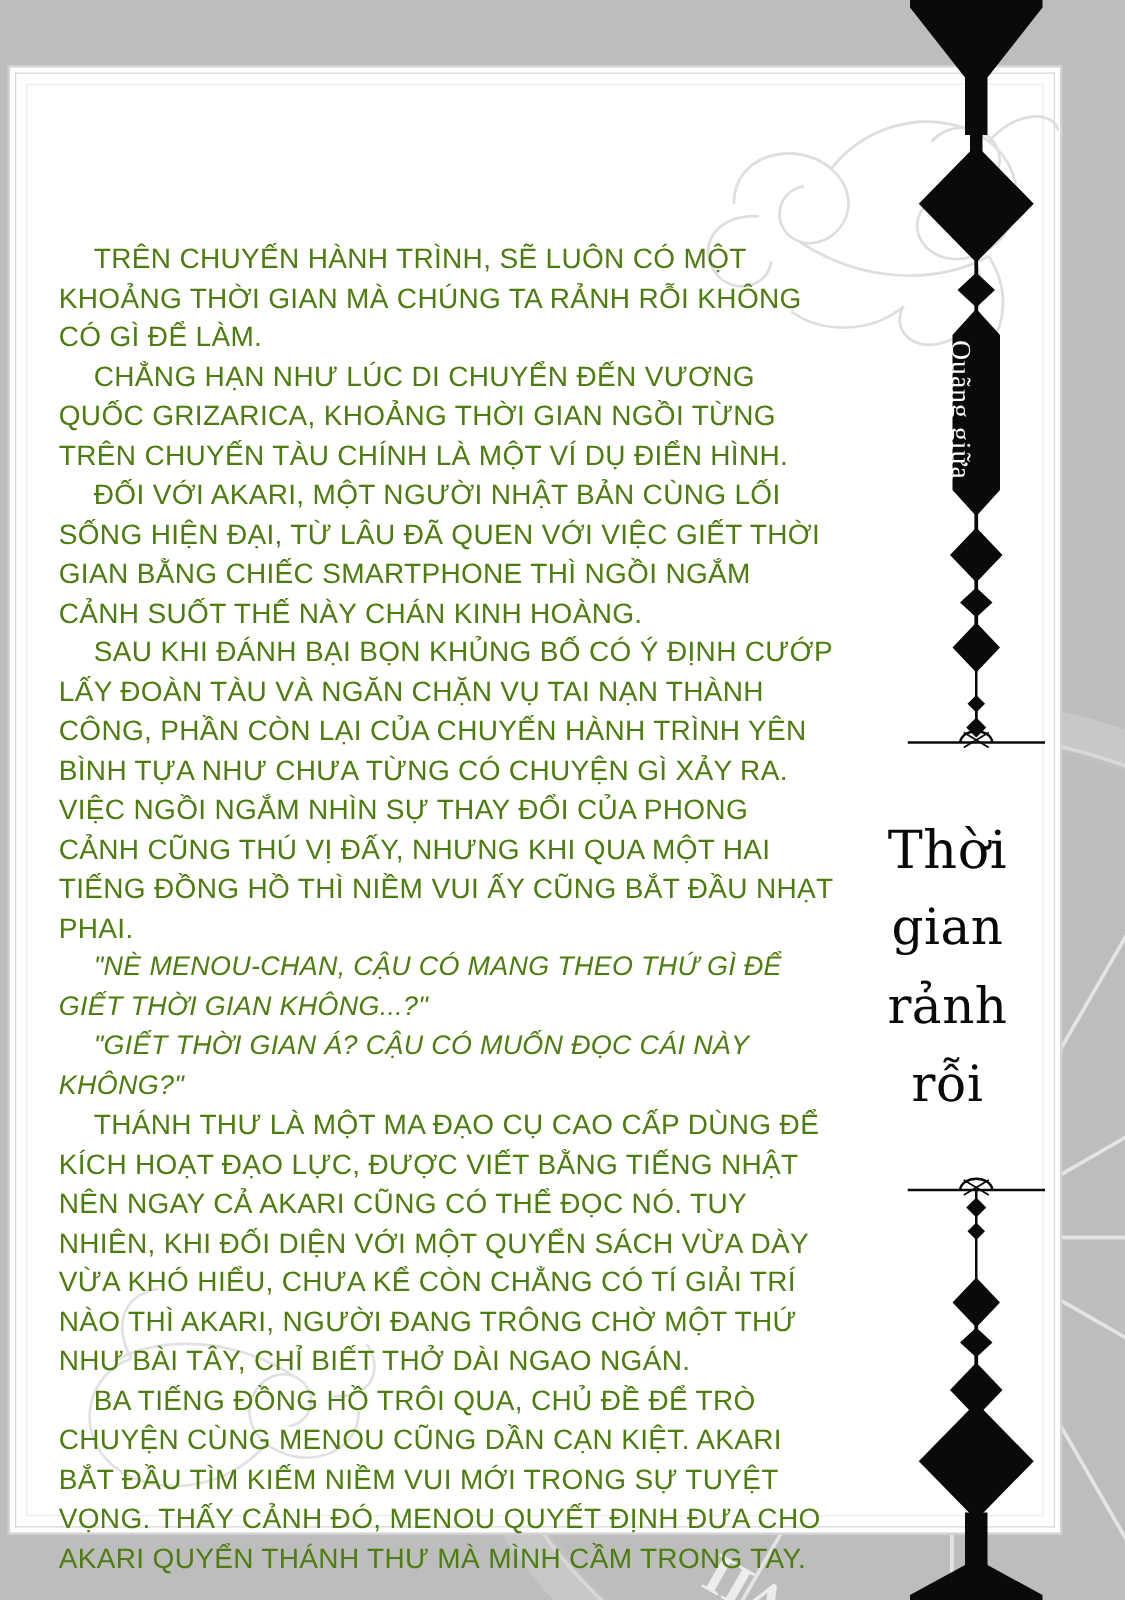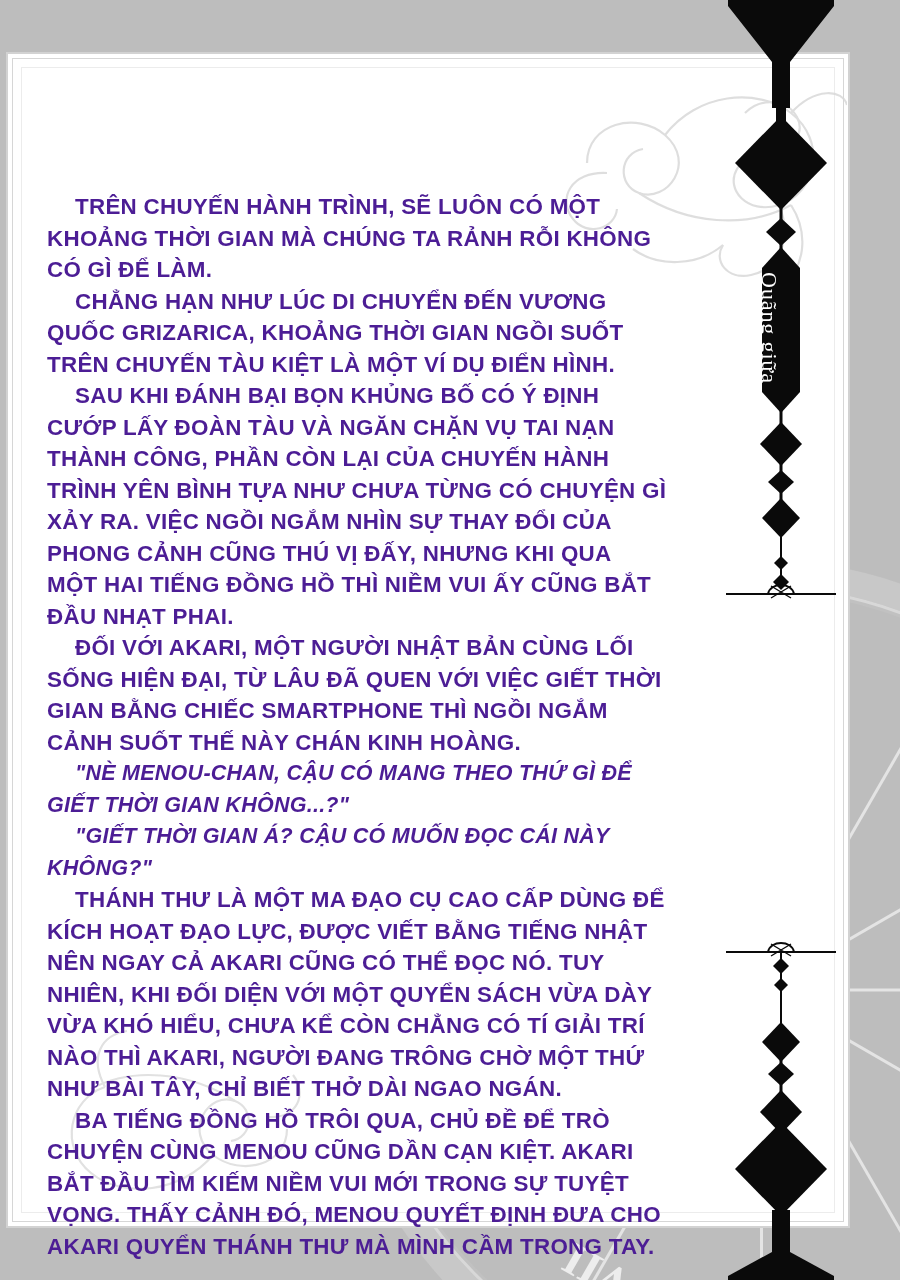--- a/index.html
+++ b/index.html
@@ -81,25 +81,25 @@
   .fil-bl { left: -6px; bottom: -8px; transform: rotate(180deg); }
 
   
   #textcol {
     position: absolute;
     left: 34px; top: 132px;
     width: 620px;
   }
   .para {
     font-family: "Liberation Sans", sans-serif;
-    font-weight: 700;
+    font-weight: 400;
     font-size: 22.4px;
     line-height: 31.5px;
     letter-spacing: .012em;
-    color: #4c1d95;
+    color: #4d7c0f;
     text-indent: 28px;
     margin-bottom: 0px;
     -webkit-font-smoothing: antialiased;
   }
   .para.quote {
     font-style: italic;
     font-size: 21.5px;
   }
 
   
@@ -219,23 +219,23 @@
           <path d="M94 74 C126 36 184 30 216 56 C248 82 238 130 202 142"></path>
           <path d="M72 128 C118 158 176 162 216 140"></path>
           <path d="M202 142 C218 172 206 194 180 198"></path>
           <path d="M40 112 C8 110 0 136 14 154"></path>
         </g>
       </svg>
     </div>
 
     <div id="textcol">
         <div class="para">TRÊN CHUYẾN HÀNH TRÌNH, SẼ LUÔN CÓ MỘT KHOẢNG THỜI GIAN MÀ CHÚNG TA RẢNH RỖI KHÔNG CÓ GÌ ĐỂ LÀM.</div>
-        <div class="para">CHẲNG HẠN NHƯ LÚC DI CHUYỂN ĐẾN VƯƠNG QUỐC GRIZARICA, KHOẢNG THỜI GIAN NGỒI SUỐT TRÊN CHUYẾN TÀU KIỆT LÀ MỘT VÍ DỤ ĐIỂN HÌNH.</div>
+        <div class="para">CHẲNG HẠN NHƯ LÚC DI CHUYỂN ĐẾN VƯƠNG QUỐC GRIZARICA, KHOẢNG THỜI GIAN NGỒI TỪNG TRÊN CHUYẾN TÀU CHÍNH LÀ MỘT VÍ DỤ ĐIỂN HÌNH.</div>
+        <div class="para">ĐỐI VỚI AKARI, MỘT NGƯỜI NHẬT BẢN CÙNG LỐI SỐNG HIỆN ĐẠI, TỪ LÂU ĐÃ QUEN VỚI VIỆC GIẾT THỜI GIAN BẰNG CHIẾC SMARTPHONE THÌ NGỒI NGẮM CẢNH SUỐT THẾ NÀY CHÁN KINH HOÀNG.</div>
         <div class="para">SAU KHI ĐÁNH BẠI BỌN KHỦNG BỐ CÓ Ý ĐỊNH CƯỚP LẤY ĐOÀN TÀU VÀ NGĂN CHẶN VỤ TAI NẠN THÀNH CÔNG, PHẦN CÒN LẠI CỦA CHUYẾN HÀNH TRÌNH YÊN BÌNH TỰA NHƯ CHƯA TỪNG CÓ CHUYỆN GÌ XẢY RA. VIỆC NGỒI NGẮM NHÌN SỰ THAY ĐỔI CỦA PHONG CẢNH CŨNG THÚ VỊ ĐẤY, NHƯNG KHI QUA MỘT HAI TIẾNG ĐỒNG HỒ THÌ NIỀM VUI ẤY CŨNG BẮT ĐẦU NHẠT PHAI.</div>
-        <div class="para">ĐỐI VỚI AKARI, MỘT NGƯỜI NHẬT BẢN CÙNG LỐI SỐNG HIỆN ĐẠI, TỪ LÂU ĐÃ QUEN VỚI VIỆC GIẾT THỜI GIAN BẰNG CHIẾC SMARTPHONE THÌ NGỒI NGẮM CẢNH SUỐT THẾ NÀY CHÁN KINH HOÀNG.</div>
         <div class="para quote">"NÈ MENOU-CHAN, CẬU CÓ MANG THEO THỨ GÌ ĐỂ GIẾT THỜI GIAN KHÔNG...?"</div>
         <div class="para quote">"GIẾT THỜI GIAN Á? CẬU CÓ MUỐN ĐỌC CÁI NÀY KHÔNG?"</div>
         <div class="para">THÁNH THƯ LÀ MỘT MA ĐẠO CỤ CAO CẤP DÙNG ĐỂ KÍCH HOẠT ĐẠO LỰC, ĐƯỢC VIẾT BẰNG TIẾNG NHẬT NÊN NGAY CẢ AKARI CŨNG CÓ THỂ ĐỌC NÓ. TUY NHIÊN, KHI ĐỐI DIỆN VỚI MỘT QUYỂN SÁCH VỪA DÀY VỪA KHÓ HIỂU, CHƯA KỂ CÒN CHẲNG CÓ TÍ GIẢI TRÍ NÀO THÌ AKARI, NGƯỜI ĐANG TRÔNG CHỜ MỘT THỨ NHƯ BÀI TÂY, CHỈ BIẾT THỞ DÀI NGAO NGÁN.</div>
         <div class="para">BA TIẾNG ĐỒNG HỒ TRÔI QUA, CHỦ ĐỀ ĐỂ TRÒ CHUYỆN CÙNG MENOU CŨNG DẦN CẠN KIỆT. AKARI BẮT ĐẦU TÌM KIẾM NIỀM VUI MỚI TRONG SỰ TUYỆT VỌNG. THẤY CẢNH ĐÓ, MENOU QUYẾT ĐỊNH ĐƯA CHO AKARI QUYỂN THÁNH THƯ MÀ MÌNH CẦM TRONG TAY.</div>
       </div>
   </div>
 
   <div id="ornament">
     <svg width="110" height="1280" viewBox="0 0 110 1280">
       <g fill="#0a0a0a">
@@ -292,14 +292,20 @@
 
         <path d="M46 1252 L64 1252 L108 1276 L108 1280 L2 1280 L2 1276 Z"></path>
       </g>
     </svg>
   </div>
 
   <div id="banner-label">
     <span>Quãng giữa</span>
   </div>
 
+  <div id="title">
+      <span class="tline first">Thời</span>
+      <span class="tline">gian</span>
+      <span class="tline">rảnh</span>
+      <span class="tline">rỗi</span>
+    </div>
 
 </div>
 
 </body></html>

